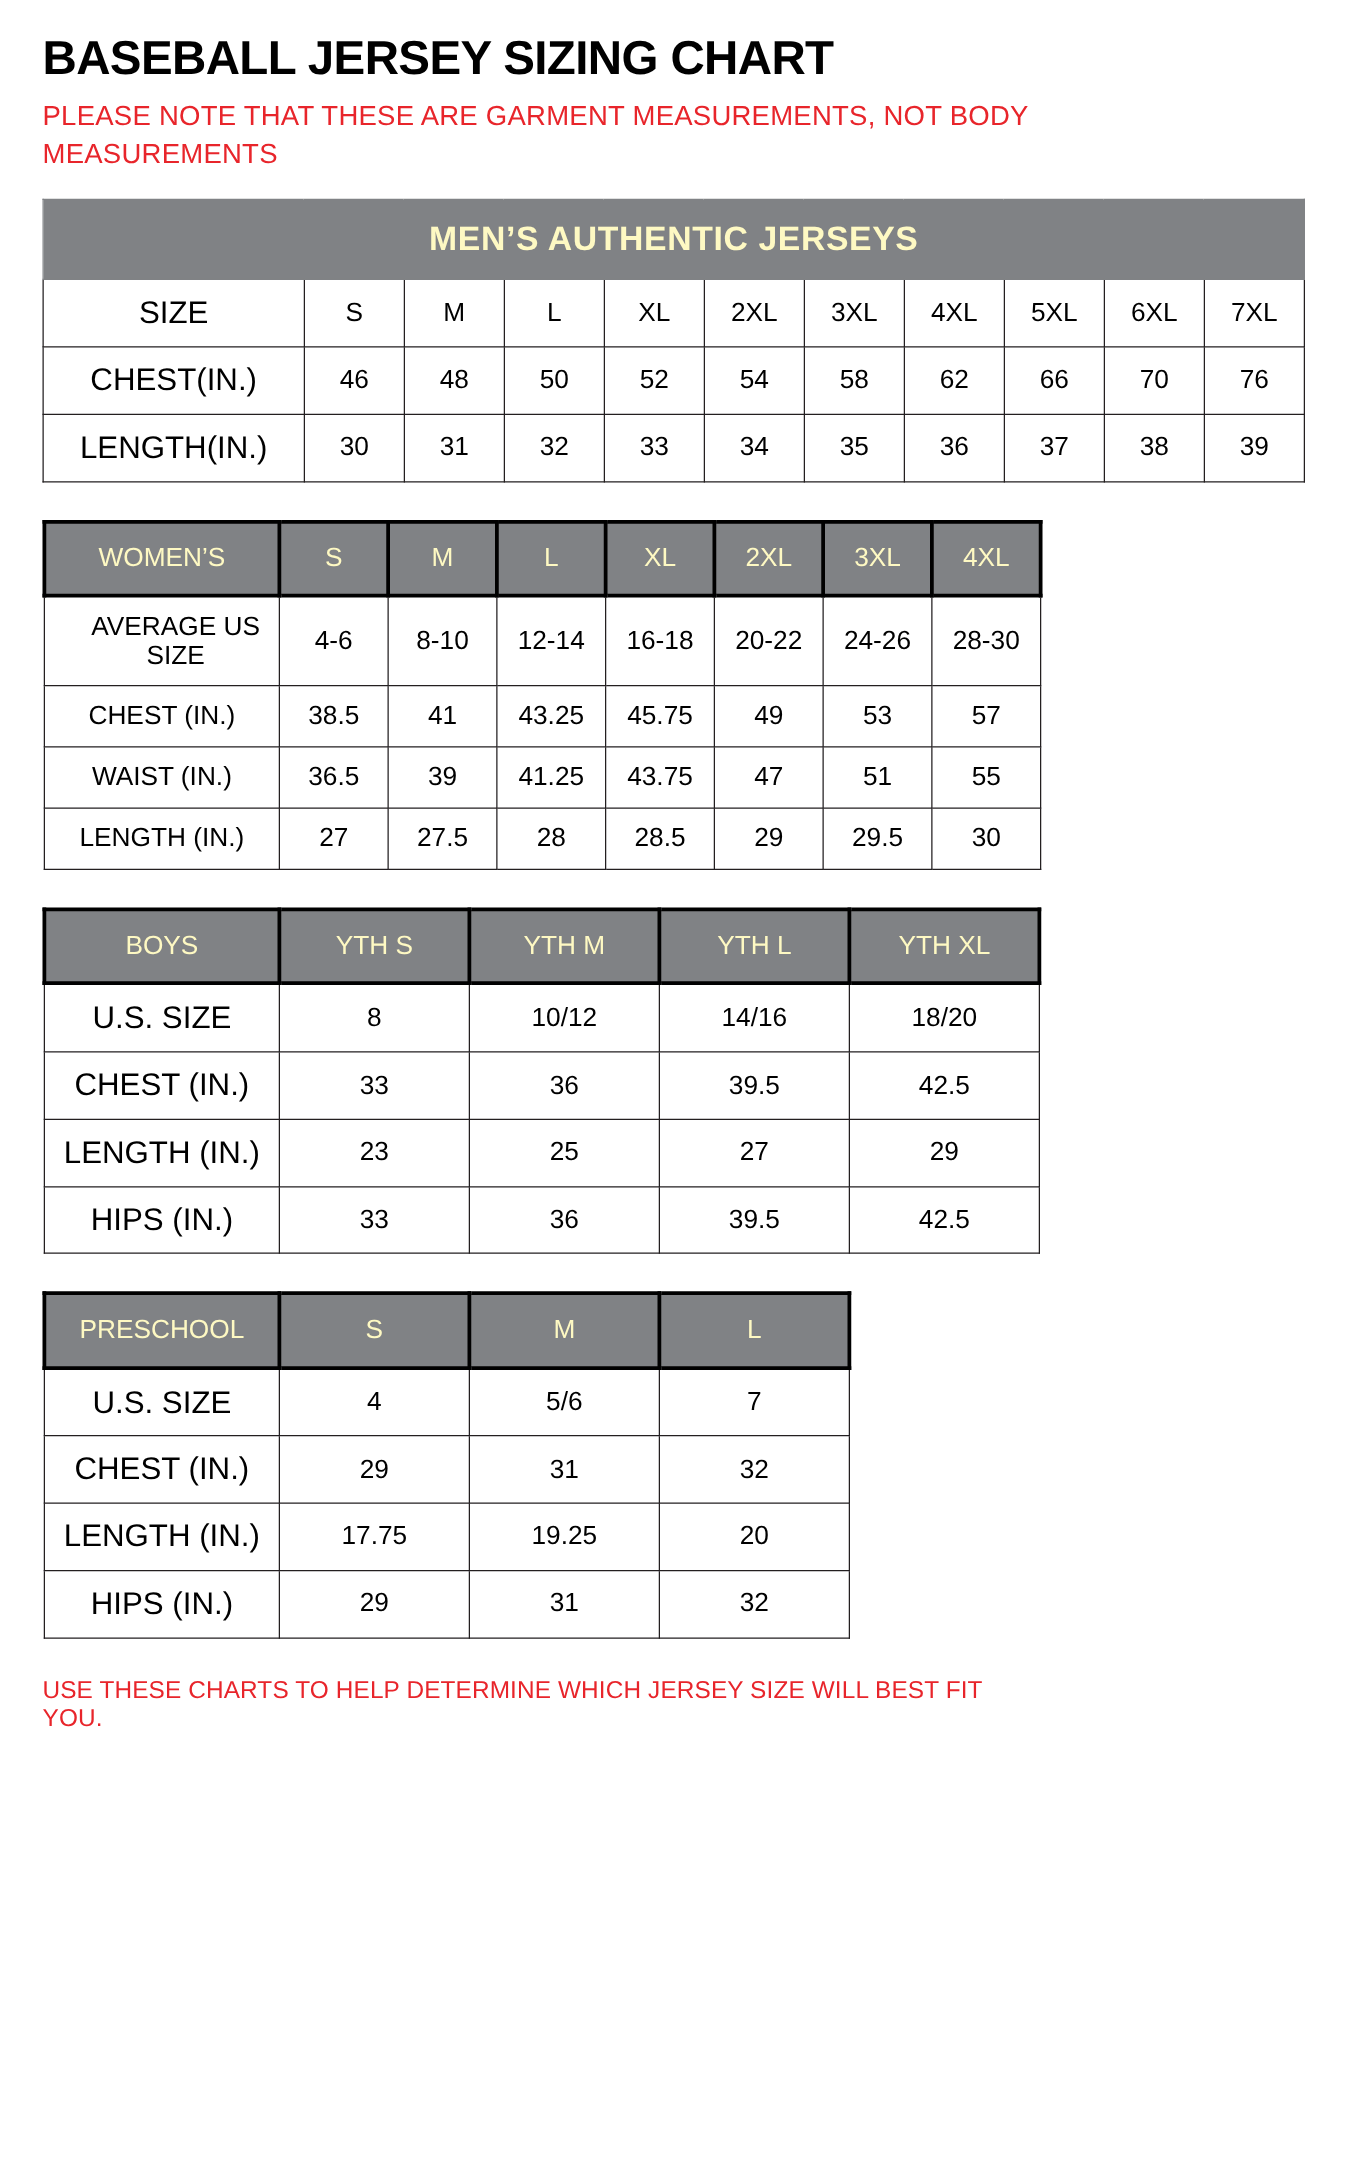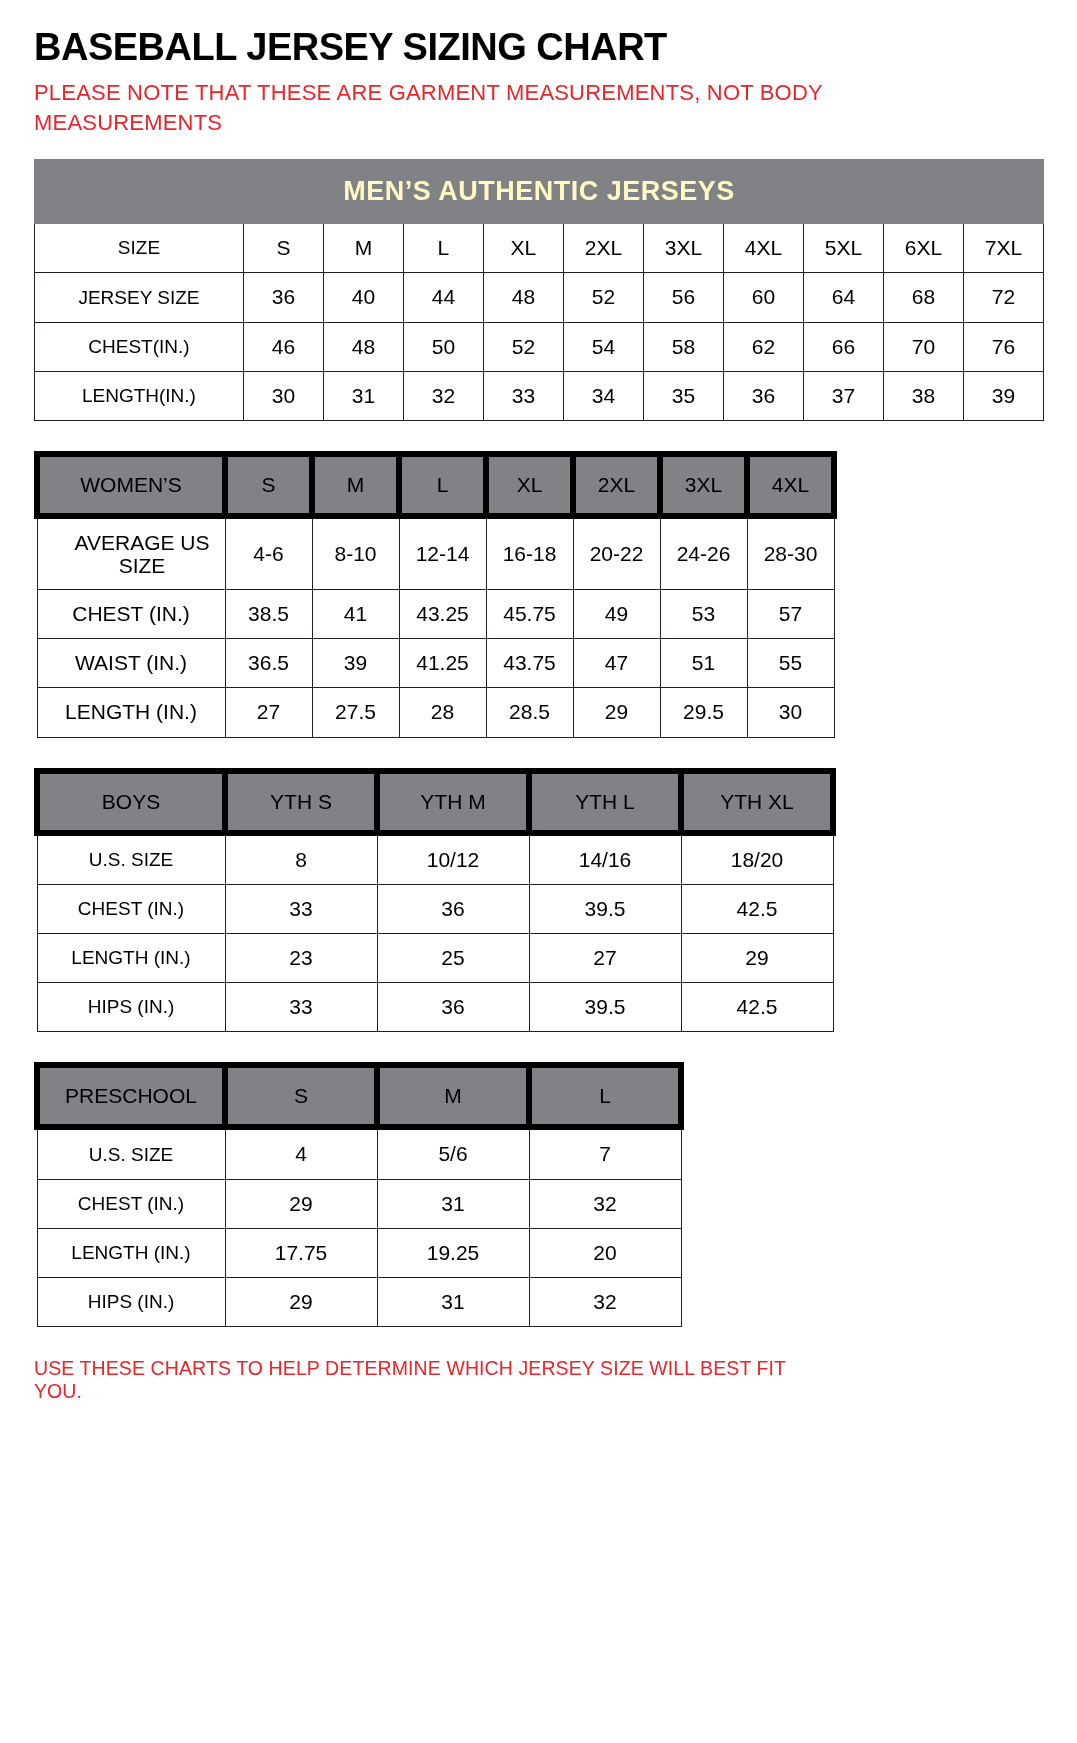--- a/index.html
+++ b/index.html
@@ -54,27 +54,27 @@
     background: #808285;
     color: #fef9c3;
     font-size: 27px;
     letter-spacing: 0.5px;
     padding: 16px 2px;
     border: 1px solid #808285;
     font-weight: bold;
   }
   .hdr-cell {
     background: #808285;
-    color: #000000;
+    color: #fef9c3;
     font-size: 21px;
     padding: 16px 2px;
-    border: 6px solid #000000;
+    border: 3px solid #000000;
   }
   .rowlabel {
-    font-size: 19px;
+    font-size: 25px;
     padding-left: 10px;
     padding-right: 10px;
   }
   
   table.men col.lbl { width: 188px; }
   table.men col.c   { width: 72px; }
 
   
   table.women { width: 796px; }
   table.women col.lbl { width: 188px; }
@@ -132,33 +132,20 @@
         <td>L</td>
         <td>XL</td>
         <td>2XL</td>
         <td>3XL</td>
         <td>4XL</td>
         <td>5XL</td>
         <td>6XL</td>
         <td>7XL</td>
       </tr>
       <tr>
-        <td class="rowlabel">JERSEY SIZE</td>
-        <td>36</td>
-        <td>40</td>
-        <td>44</td>
-        <td>48</td>
-        <td>52</td>
-        <td>56</td>
-        <td>60</td>
-        <td>64</td>
-        <td>68</td>
-        <td>72</td>
-      </tr>
-      <tr>
         <td class="rowlabel">CHEST(IN.)</td>
         <td>46</td>
         <td>48</td>
         <td>50</td>
         <td>52</td>
         <td>54</td>
         <td>58</td>
         <td>62</td>
         <td>66</td>
         <td>70</td>

